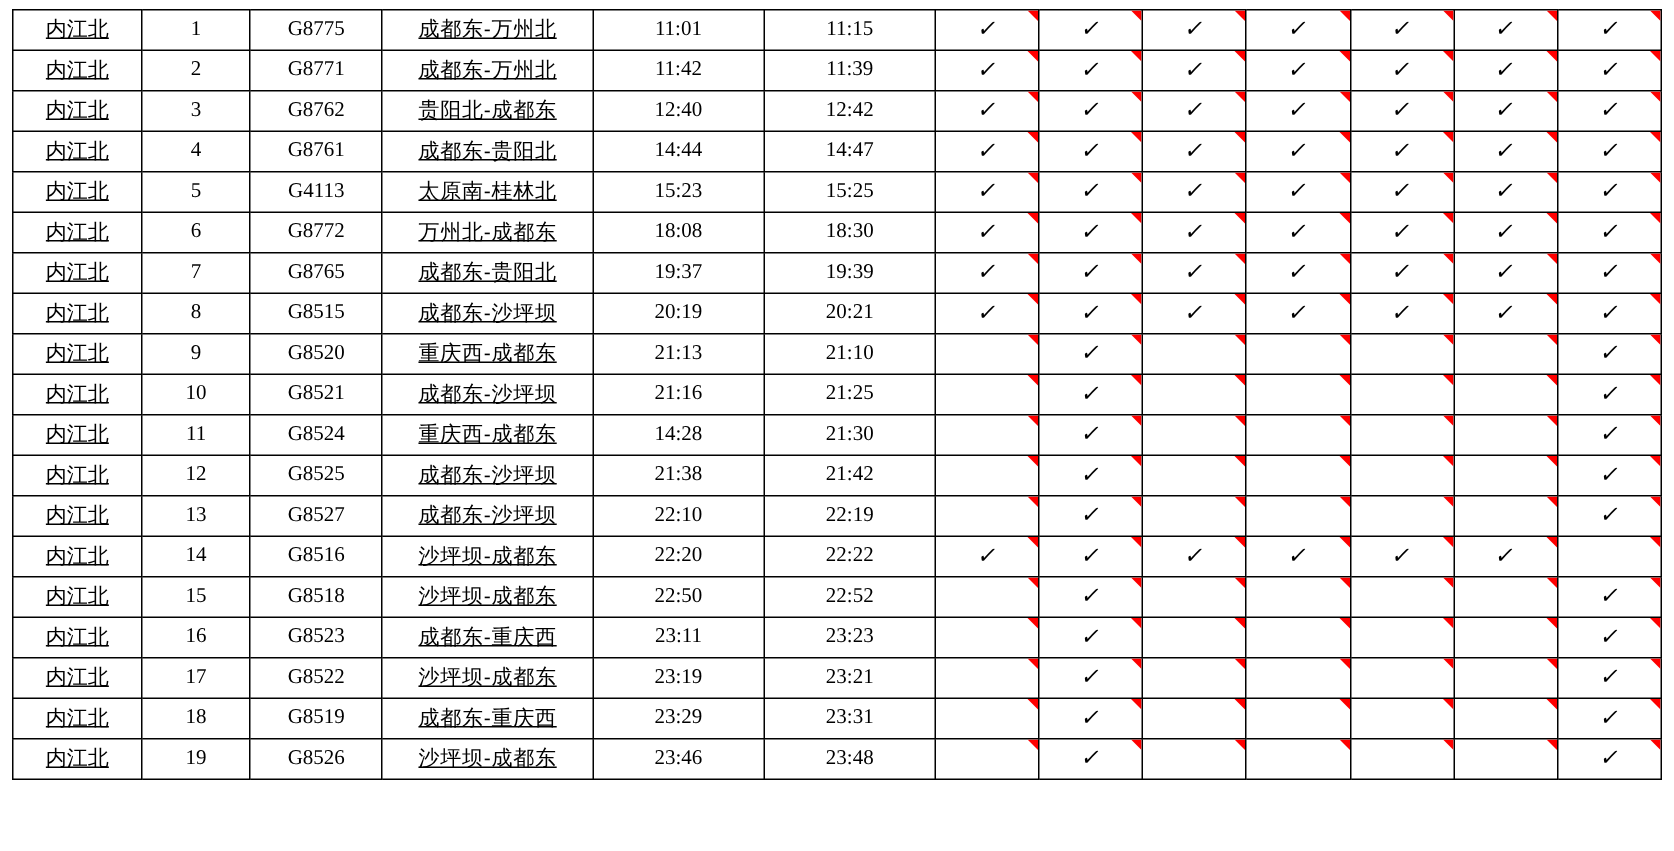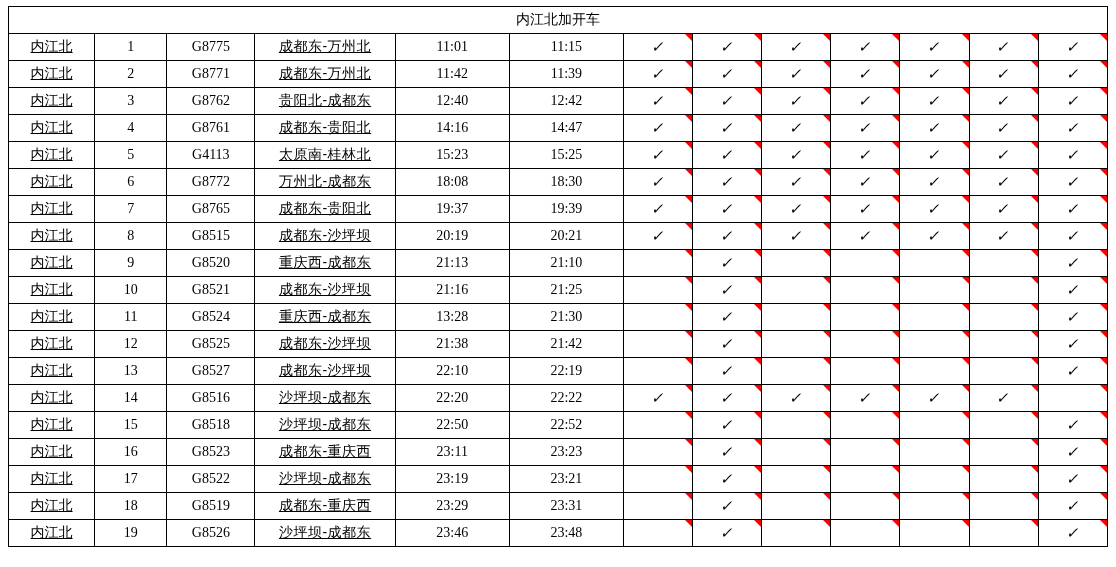--- a/index.html
+++ b/index.html
@@ -110,23 +110,20 @@
       <col class="c-dep">
       <col class="c-date">
         <col class="c-date">
         <col class="c-date">
         <col class="c-date">
       <col class="c-date">
         <col class="c-date">
         <col class="c-date">
     </colgroup>
     <thead>
-      <tr>
-        <td class="title-cell" colspan="13">内江北加开车</td>
-      </tr>
     </thead>
     <tbody id="tbody">
         <tr>
           <td class="station">内江北</td>
           <td class="seq">1</td>
           <td class="trainno">G8775</td>
           <td class="route">成都东-万州北</td>
           <td class="arr">11:01</td>
           <td class="dep">11:15</td>
           <td class="mark"><span class="corner"></span><span class="check">✓</span></td>
@@ -165,21 +162,21 @@
           <td class="mark"><span class="corner"></span><span class="check">✓</span></td>
           <td class="mark"><span class="corner"></span><span class="check">✓</span></td>
           <td class="mark"><span class="corner"></span><span class="check">✓</span></td>
           <td class="mark"><span class="corner"></span><span class="check">✓</span></td>
         </tr>
         <tr>
           <td class="station">内江北</td>
           <td class="seq">4</td>
           <td class="trainno">G8761</td>
           <td class="route">成都东-贵阳北</td>
-          <td class="arr">14:16</td>
+          <td class="arr">14:44</td>
           <td class="dep">14:47</td>
           <td class="mark"><span class="corner"></span><span class="check">✓</span></td>
           <td class="mark"><span class="corner"></span><span class="check">✓</span></td>
           <td class="mark"><span class="corner"></span><span class="check">✓</span></td>
           <td class="mark"><span class="corner"></span><span class="check">✓</span></td>
           <td class="mark"><span class="corner"></span><span class="check">✓</span></td>
           <td class="mark"><span class="corner"></span><span class="check">✓</span></td>
           <td class="mark"><span class="corner"></span><span class="check">✓</span></td>
         </tr>
         <tr>
@@ -290,21 +287,21 @@
           <td class="mark">
             <span class="corner"></span>
           </td>
           <td class="mark"><span class="corner"></span><span class="check">✓</span></td>
         </tr>
         <tr>
           <td class="station">内江北</td>
           <td class="seq">11</td>
           <td class="trainno">G8524</td>
           <td class="route">重庆西-成都东</td>
-          <td class="arr">13:28</td>
+          <td class="arr">14:28</td>
           <td class="dep">21:30</td>
           <td class="mark">
             <span class="corner"></span>
           </td>
           <td class="mark"><span class="corner"></span><span class="check">✓</span></td>
           <td class="mark">
             <span class="corner"></span>
           </td>
           <td class="mark">
             <span class="corner"></span>

